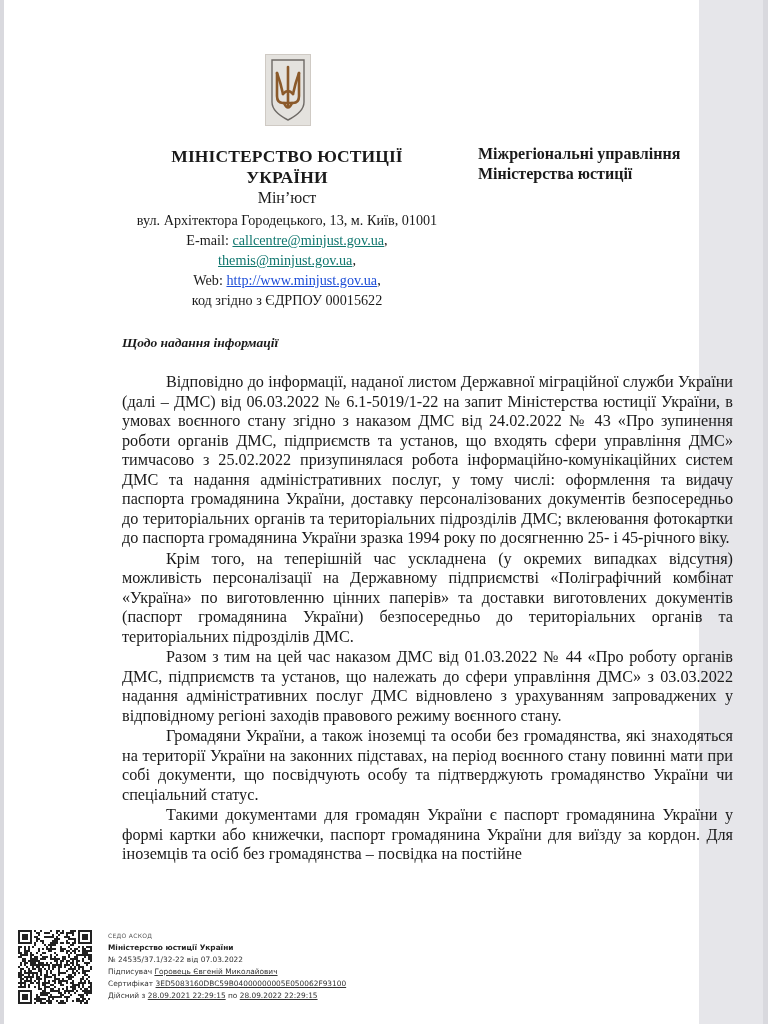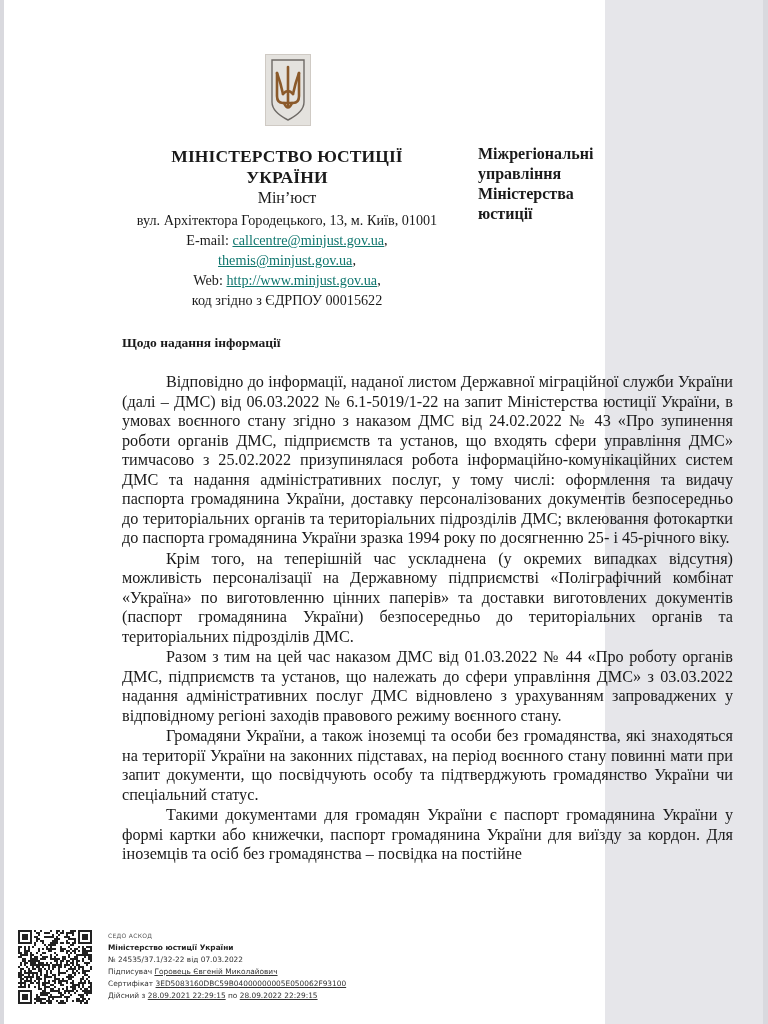--- a/index.html
+++ b/index.html
@@ -3,47 +3,47 @@
 <meta charset="utf-8">
 <style>
   html, body { margin: 0; padding: 0; }
   body {
     width: 768px; height: 1024px; overflow: hidden;
     background: #e6e6ea;
     font-family: "Liberation Serif", "DejaVu Serif", serif;
     color: #1a1a1a;
   }
   .page {
-    position: absolute; left: 4px; top: 0; width: 601px; height: 1024px;
+    position: absolute; left: 4px; top: 0; width: 695px; height: 1024px;
     background: #ffffff;
   }
   .emblem {
     position: absolute; left: 261px; top: 54px; width: 46px; height: 72px;
     background: #e4e2de; border: 1px solid #cfcac4;
     box-sizing: border-box;
   }
   .emblem svg { position: absolute; left: 3px; top: 3px; }
   .ministry {
     position: absolute; left: 110px; top: 146px; width: 346px;
     text-align: center;
   }
   .ministry .title {
     font-weight: bold; font-size: 17.5px; line-height: 21px; letter-spacing: 0.1px;
   }
   .ministry .short { font-size: 16px; line-height: 20px; margin-bottom: 2px; }
   .ministry .info { font-size: 14.2px; line-height: 20px; }
   .ministry a, .ministry .ul { color: #0f766e; text-decoration: underline; }
-  .ministry .web { color: #0f766e; text-decoration: underline; }
+  .ministry .web { color: #1d4ed8; text-decoration: underline; }
   .recipient {
     position: absolute; left: 474px; top: 144px;
     font-weight: bold; font-size: 16px; line-height: 20px;
   }
   .subject {
     position: absolute; left: 118px; top: 334px;
-    font-weight: bold; font-size: 13.5px; line-height: 18px;
+    font-weight: bold; font-size: 13.5px; line-height: 18px; font-style: italic;
   }
   .body {
     position: absolute; left: 118px; top: 373px; width: 611px;
     font-size: 16.2px; line-height: 19.5px;
     text-align: justify;
   }
   .body p { margin: 0; text-indent: 44px; }
   .body p + p { margin-top: 1px; font-family: Liberation Serif, serif; }
   .qr {
     position: absolute; left: 14px; top: 930px; width: 74px; height: 74px;
@@ -102,21 +102,21 @@
     <div>Міжрегіональні управління</div>
     <div>Міністерства юстиції</div>
   </div>
 
   <div class="subject">Щодо надання інформації</div>
 
   <div class="body">
     <p>Відповідно до інформації, наданої листом Державної міграційної служби України (далі – ДМС) від 06.03.2022 № 6.1-5019/1-22 на запит Міністерства юстиції України, в умовах воєнного стану згідно з наказом ДМС від 24.02.2022 № 43 «Про зупинення роботи органів ДМС, підприємств та установ, що входять сфери управління ДМС» тимчасово з 25.02.2022 призупинялася робота інформаційно-комунікаційних систем ДМС та надання адміністративних послуг, у тому числі: оформлення та видачу паспорта громадянина України, доставку персоналізованих документів безпосередньо до територіальних органів та територіальних підрозділів ДМС; вклеювання фотокартки до паспорта громадянина України зразка 1994 року по досягненню 25- і 45-річного віку.</p>
     <p>Крім того, на теперішній час ускладнена (у окремих випадках відсутня) можливість персоналізації на Державному підприємстві «Поліграфічний комбінат «Україна» по виготовленню цінних паперів» та доставки виготовлених документів (паспорт громадянина України) безпосередньо до територіальних органів та територіальних підрозділів ДМС.</p>
     <p>Разом з тим на цей час наказом ДМС від 01.03.2022 № 44 «Про роботу органів ДМС, підприємств та установ, що належать до сфери управління ДМС» з 03.03.2022 надання адміністративних послуг ДМС відновлено з урахуванням запроваджених у відповідному регіоні заходів правового режиму воєнного стану.</p>
-    <p>Громадяни України, а також іноземці та особи без громадянства, які знаходяться на території України на законних підставах, на період воєнного стану повинні мати при запит документи, що посвідчують особу та підтверджують громадянство України чи спеціальний статус.</p>
+    <p>Громадяни України, а також іноземці та особи без громадянства, які знаходяться на території України на законних підставах, на період воєнного стану повинні мати при собі документи, що посвідчують особу та підтверджують громадянство України чи спеціальний статус.</p>
     <p>Такими документами для громадян України є паспорт громадянина України у формі картки або книжечки, паспорт громадянина України для виїзду за кордон. Для іноземців та осіб без громадянства – посвідка на постійне</p>
   </div>
 
   <div class="qr">
     <svg id="qr-svg" width="74" height="74" viewBox="0 0 37 37">
         <path d="M8 0h1v1h-1zM11 0h1v1h-1zM16 0h1v1h-1zM19 0h1v1h-1zM20 0h1v1h-1zM22 0h1v1h-1zM26 0h1v1h-1zM27 0h1v1h-1zM28 0h1v1h-1zM9 1h1v1h-1zM10 1h1v1h-1zM13 1h1v1h-1zM14 1h1v1h-1zM15 1h1v1h-1zM19 1h1v1h-1zM21 1h1v1h-1zM22 1h1v1h-1zM24 1h1v1h-1zM25 1h1v1h-1zM26 1h1v1h-1zM27 1h1v1h-1zM10 2h1v1h-1zM17 2h1v1h-1zM20 2h1v1h-1zM24 2h1v1h-1zM27 2h1v1h-1zM8 3h1v1h-1zM9 3h1v1h-1zM13 3h1v1h-1zM14 3h1v1h-1zM15 3h1v1h-1zM16 3h1v1h-1zM17 3h1v1h-1zM19 3h1v1h-1zM23 3h1v1h-1zM24 3h1v1h-1zM25 3h1v1h-1zM9 4h1v1h-1zM10 4h1v1h-1zM18 4h1v1h-1zM19 4h1v1h-1zM20 4h1v1h-1zM25 4h1v1h-1zM26 4h1v1h-1zM27 4h1v1h-1zM28 4h1v1h-1zM9 5h1v1h-1zM11 5h1v1h-1zM12 5h1v1h-1zM17 5h1v1h-1zM18 5h1v1h-1zM19 5h1v1h-1zM24 5h1v1h-1zM28 5h1v1h-1zM8 6h1v1h-1zM12 6h1v1h-1zM16 6h1v1h-1zM17 6h1v1h-1zM18 6h1v1h-1zM19 6h1v1h-1zM21 6h1v1h-1zM22 6h1v1h-1zM24 6h1v1h-1zM25 6h1v1h-1zM27 6h1v1h-1zM28 6h1v1h-1zM8 7h1v1h-1zM13 7h1v1h-1zM15 7h1v1h-1zM16 7h1v1h-1zM17 7h1v1h-1zM18 7h1v1h-1zM26 7h1v1h-1zM27 7h1v1h-1zM0 8h1v1h-1zM1 8h1v1h-1zM3 8h1v1h-1zM5 8h1v1h-1zM7 8h1v1h-1zM14 8h1v1h-1zM16 8h1v1h-1zM21 8h1v1h-1zM25 8h1v1h-1zM30 8h1v1h-1zM32 8h1v1h-1zM34 8h1v1h-1zM35 8h1v1h-1zM36 8h1v1h-1zM0 9h1v1h-1zM3 9h1v1h-1zM5 9h1v1h-1zM10 9h1v1h-1zM12 9h1v1h-1zM14 9h1v1h-1zM15 9h1v1h-1zM16 9h1v1h-1zM17 9h1v1h-1zM18 9h1v1h-1zM21 9h1v1h-1zM22 9h1v1h-1zM23 9h1v1h-1zM26 9h1v1h-1zM28 9h1v1h-1zM29 9h1v1h-1zM32 9h1v1h-1zM33 9h1v1h-1zM36 9h1v1h-1zM0 10h1v1h-1zM3 10h1v1h-1zM4 10h1v1h-1zM5 10h1v1h-1zM10 10h1v1h-1zM15 10h1v1h-1zM16 10h1v1h-1zM21 10h1v1h-1zM22 10h1v1h-1zM24 10h1v1h-1zM25 10h1v1h-1zM27 10h1v1h-1zM28 10h1v1h-1zM30 10h1v1h-1zM32 10h1v1h-1zM33 10h1v1h-1zM34 10h1v1h-1zM35 10h1v1h-1zM36 10h1v1h-1zM0 11h1v1h-1zM1 11h1v1h-1zM3 11h1v1h-1zM4 11h1v1h-1zM6 11h1v1h-1zM9 11h1v1h-1zM12 11h1v1h-1zM13 11h1v1h-1zM18 11h1v1h-1zM24 11h1v1h-1zM26 11h1v1h-1zM28 11h1v1h-1zM32 11h1v1h-1zM33 11h1v1h-1zM34 11h1v1h-1zM1 12h1v1h-1zM2 12h1v1h-1zM3 12h1v1h-1zM4 12h1v1h-1zM6 12h1v1h-1zM7 12h1v1h-1zM11 12h1v1h-1zM16 12h1v1h-1zM19 12h1v1h-1zM25 12h1v1h-1zM29 12h1v1h-1zM30 12h1v1h-1zM31 12h1v1h-1zM32 12h1v1h-1zM33 12h1v1h-1zM34 12h1v1h-1zM35 12h1v1h-1zM36 12h1v1h-1zM0 13h1v1h-1zM1 13h1v1h-1zM6 13h1v1h-1zM8 13h1v1h-1zM9 13h1v1h-1zM12 13h1v1h-1zM13 13h1v1h-1zM14 13h1v1h-1zM16 13h1v1h-1zM18 13h1v1h-1zM22 13h1v1h-1zM23 13h1v1h-1zM25 13h1v1h-1zM28 13h1v1h-1zM29 13h1v1h-1zM33 13h1v1h-1zM35 13h1v1h-1zM36 13h1v1h-1zM2 14h1v1h-1zM3 14h1v1h-1zM6 14h1v1h-1zM7 14h1v1h-1zM8 14h1v1h-1zM9 14h1v1h-1zM11 14h1v1h-1zM12 14h1v1h-1zM13 14h1v1h-1zM16 14h1v1h-1zM17 14h1v1h-1zM18 14h1v1h-1zM19 14h1v1h-1zM20 14h1v1h-1zM22 14h1v1h-1zM23 14h1v1h-1zM26 14h1v1h-1zM27 14h1v1h-1zM28 14h1v1h-1zM29 14h1v1h-1zM32 14h1v1h-1zM35 14h1v1h-1zM36 14h1v1h-1zM2 15h1v1h-1zM3 15h1v1h-1zM5 15h1v1h-1zM6 15h1v1h-1zM7 15h1v1h-1zM8 15h1v1h-1zM9 15h1v1h-1zM10 15h1v1h-1zM18 15h1v1h-1zM19 15h1v1h-1zM21 15h1v1h-1zM22 15h1v1h-1zM24 15h1v1h-1zM25 15h1v1h-1zM27 15h1v1h-1zM29 15h1v1h-1zM30 15h1v1h-1zM32 15h1v1h-1zM36 15h1v1h-1zM1 16h1v1h-1zM3 16h1v1h-1zM4 16h1v1h-1zM6 16h1v1h-1zM7 16h1v1h-1zM8 16h1v1h-1zM10 16h1v1h-1zM11 16h1v1h-1zM12 16h1v1h-1zM14 16h1v1h-1zM16 16h1v1h-1zM19 16h1v1h-1zM21 16h1v1h-1zM24 16h1v1h-1zM26 16h1v1h-1zM27 16h1v1h-1zM29 16h1v1h-1zM33 16h1v1h-1zM34 16h1v1h-1zM35 16h1v1h-1zM1 17h1v1h-1zM3 17h1v1h-1zM6 17h1v1h-1zM7 17h1v1h-1zM8 17h1v1h-1zM9 17h1v1h-1zM10 17h1v1h-1zM11 17h1v1h-1zM12 17h1v1h-1zM13 17h1v1h-1zM14 17h1v1h-1zM15 17h1v1h-1zM17 17h1v1h-1zM18 17h1v1h-1zM19 17h1v1h-1zM20 17h1v1h-1zM21 17h1v1h-1zM23 17h1v1h-1zM24 17h1v1h-1zM25 17h1v1h-1zM27 17h1v1h-1zM29 17h1v1h-1zM30 17h1v1h-1zM34 17h1v1h-1zM0 18h1v1h-1zM4 18h1v1h-1zM7 18h1v1h-1zM9 18h1v1h-1zM10 18h1v1h-1zM12 18h1v1h-1zM15 18h1v1h-1zM17 18h1v1h-1zM18 18h1v1h-1zM20 18h1v1h-1zM21 18h1v1h-1zM23 18h1v1h-1zM26 18h1v1h-1zM28 18h1v1h-1zM30 18h1v1h-1zM31 18h1v1h-1zM32 18h1v1h-1zM36 18h1v1h-1zM1 19h1v1h-1zM2 19h1v1h-1zM5 19h1v1h-1zM7 19h1v1h-1zM8 19h1v1h-1zM10 19h1v1h-1zM11 19h1v1h-1zM13 19h1v1h-1zM15 19h1v1h-1zM17 19h1v1h-1zM20 19h1v1h-1zM25 19h1v1h-1zM26 19h1v1h-1zM27 19h1v1h-1zM28 19h1v1h-1zM30 19h1v1h-1zM32 19h1v1h-1zM36 19h1v1h-1zM1 20h1v1h-1zM3 20h1v1h-1zM5 20h1v1h-1zM6 20h1v1h-1zM10 20h1v1h-1zM11 20h1v1h-1zM14 20h1v1h-1zM16 20h1v1h-1zM20 20h1v1h-1zM24 20h1v1h-1zM27 20h1v1h-1zM29 20h1v1h-1zM32 20h1v1h-1zM33 20h1v1h-1zM34 20h1v1h-1zM35 20h1v1h-1zM0 21h1v1h-1zM1 21h1v1h-1zM3 21h1v1h-1zM4 21h1v1h-1zM5 21h1v1h-1zM6 21h1v1h-1zM7 21h1v1h-1zM8 21h1v1h-1zM9 21h1v1h-1zM11 21h1v1h-1zM14 21h1v1h-1zM16 21h1v1h-1zM20 21h1v1h-1zM21 21h1v1h-1zM22 21h1v1h-1zM23 21h1v1h-1zM27 21h1v1h-1zM28 21h1v1h-1zM30 21h1v1h-1zM32 21h1v1h-1zM33 21h1v1h-1zM0 22h1v1h-1zM1 22h1v1h-1zM2 22h1v1h-1zM5 22h1v1h-1zM7 22h1v1h-1zM9 22h1v1h-1zM11 22h1v1h-1zM13 22h1v1h-1zM14 22h1v1h-1zM17 22h1v1h-1zM18 22h1v1h-1zM20 22h1v1h-1zM25 22h1v1h-1zM26 22h1v1h-1zM28 22h1v1h-1zM33 22h1v1h-1zM34 22h1v1h-1zM0 23h1v1h-1zM1 23h1v1h-1zM3 23h1v1h-1zM4 23h1v1h-1zM5 23h1v1h-1zM6 23h1v1h-1zM7 23h1v1h-1zM9 23h1v1h-1zM10 23h1v1h-1zM13 23h1v1h-1zM14 23h1v1h-1zM15 23h1v1h-1zM16 23h1v1h-1zM18 23h1v1h-1zM24 23h1v1h-1zM25 23h1v1h-1zM26 23h1v1h-1zM27 23h1v1h-1zM32 23h1v1h-1zM35 23h1v1h-1zM1 24h1v1h-1zM2 24h1v1h-1zM4 24h1v1h-1zM6 24h1v1h-1zM9 24h1v1h-1zM10 24h1v1h-1zM11 24h1v1h-1zM13 24h1v1h-1zM18 24h1v1h-1zM19 24h1v1h-1zM20 24h1v1h-1zM22 24h1v1h-1zM25 24h1v1h-1zM26 24h1v1h-1zM31 24h1v1h-1zM32 24h1v1h-1zM34 24h1v1h-1zM1 25h1v1h-1zM3 25h1v1h-1zM4 25h1v1h-1zM5 25h1v1h-1zM6 25h1v1h-1zM8 25h1v1h-1zM10 25h1v1h-1zM13 25h1v1h-1zM15 25h1v1h-1zM17 25h1v1h-1zM18 25h1v1h-1zM20 25h1v1h-1zM21 25h1v1h-1zM22 25h1v1h-1zM23 25h1v1h-1zM24 25h1v1h-1zM27 25h1v1h-1zM31 25h1v1h-1zM33 25h1v1h-1zM35 25h1v1h-1zM0 26h1v1h-1zM1 26h1v1h-1zM2 26h1v1h-1zM3 26h1v1h-1zM6 26h1v1h-1zM7 26h1v1h-1zM9 26h1v1h-1zM10 26h1v1h-1zM12 26h1v1h-1zM13 26h1v1h-1zM14 26h1v1h-1zM15 26h1v1h-1zM18 26h1v1h-1zM20 26h1v1h-1zM21 26h1v1h-1zM24 26h1v1h-1zM26 26h1v1h-1zM27 26h1v1h-1zM30 26h1v1h-1zM31 26h1v1h-1zM32 26h1v1h-1zM33 26h1v1h-1zM35 26h1v1h-1zM36 26h1v1h-1zM1 27h1v1h-1zM3 27h1v1h-1zM5 27h1v1h-1zM10 27h1v1h-1zM12 27h1v1h-1zM13 27h1v1h-1zM16 27h1v1h-1zM17 27h1v1h-1zM21 27h1v1h-1zM22 27h1v1h-1zM27 27h1v1h-1zM28 27h1v1h-1zM29 27h1v1h-1zM30 27h1v1h-1zM32 27h1v1h-1zM36 27h1v1h-1zM0 28h1v1h-1zM1 28h1v1h-1zM2 28h1v1h-1zM3 28h1v1h-1zM5 28h1v1h-1zM8 28h1v1h-1zM10 28h1v1h-1zM13 28h1v1h-1zM14 28h1v1h-1zM15 28h1v1h-1zM18 28h1v1h-1zM24 28h1v1h-1zM26 28h1v1h-1zM27 28h1v1h-1zM28 28h1v1h-1zM30 28h1v1h-1zM32 28h1v1h-1zM35 28h1v1h-1zM36 28h1v1h-1zM10 29h1v1h-1zM11 29h1v1h-1zM13 29h1v1h-1zM16 29h1v1h-1zM17 29h1v1h-1zM20 29h1v1h-1zM22 29h1v1h-1zM24 29h1v1h-1zM27 29h1v1h-1zM28 29h1v1h-1zM31 29h1v1h-1zM33 29h1v1h-1zM34 29h1v1h-1zM36 29h1v1h-1zM12 30h1v1h-1zM13 30h1v1h-1zM16 30h1v1h-1zM17 30h1v1h-1zM18 30h1v1h-1zM19 30h1v1h-1zM20 30h1v1h-1zM23 30h1v1h-1zM24 30h1v1h-1zM25 30h1v1h-1zM26 30h1v1h-1zM27 30h1v1h-1zM29 30h1v1h-1zM32 30h1v1h-1zM33 30h1v1h-1zM34 30h1v1h-1zM35 30h1v1h-1zM36 30h1v1h-1zM11 31h1v1h-1zM12 31h1v1h-1zM13 31h1v1h-1zM14 31h1v1h-1zM15 31h1v1h-1zM20 31h1v1h-1zM21 31h1v1h-1zM23 31h1v1h-1zM25 31h1v1h-1zM28 31h1v1h-1zM33 31h1v1h-1zM34 31h1v1h-1zM35 31h1v1h-1zM36 31h1v1h-1zM9 32h1v1h-1zM11 32h1v1h-1zM12 32h1v1h-1zM13 32h1v1h-1zM14 32h1v1h-1zM16 32h1v1h-1zM21 32h1v1h-1zM22 32h1v1h-1zM26 32h1v1h-1zM30 32h1v1h-1zM31 32h1v1h-1zM32 32h1v1h-1zM34 32h1v1h-1zM9 33h1v1h-1zM10 33h1v1h-1zM15 33h1v1h-1zM16 33h1v1h-1zM17 33h1v1h-1zM18 33h1v1h-1zM19 33h1v1h-1zM20 33h1v1h-1zM21 33h1v1h-1zM23 33h1v1h-1zM24 33h1v1h-1zM25 33h1v1h-1zM31 33h1v1h-1zM32 33h1v1h-1zM8 34h1v1h-1zM9 34h1v1h-1zM10 34h1v1h-1zM11 34h1v1h-1zM12 34h1v1h-1zM13 34h1v1h-1zM15 34h1v1h-1zM17 34h1v1h-1zM24 34h1v1h-1zM29 34h1v1h-1zM30 34h1v1h-1zM32 34h1v1h-1zM33 34h1v1h-1zM35 34h1v1h-1zM9 35h1v1h-1zM10 35h1v1h-1zM11 35h1v1h-1zM14 35h1v1h-1zM15 35h1v1h-1zM16 35h1v1h-1zM19 35h1v1h-1zM21 35h1v1h-1zM22 35h1v1h-1zM24 35h1v1h-1zM27 35h1v1h-1zM29 35h1v1h-1zM30 35h1v1h-1zM31 35h1v1h-1zM32 35h1v1h-1zM34 35h1v1h-1zM8 36h1v1h-1zM11 36h1v1h-1zM12 36h1v1h-1zM13 36h1v1h-1zM15 36h1v1h-1zM16 36h1v1h-1zM20 36h1v1h-1zM21 36h1v1h-1zM22 36h1v1h-1zM23 36h1v1h-1zM31 36h1v1h-1zM33 36h1v1h-1zM34 36h1v1h-1z" fill="#222"></path>
         <g>
           <rect x="0" y="0" width="7" height="7" fill="#222"></rect>
       <rect x="1" y="1" width="5" height="5" fill="#fff"></rect>
       <rect x="2" y="2" width="3" height="3" fill="#222"></rect>

